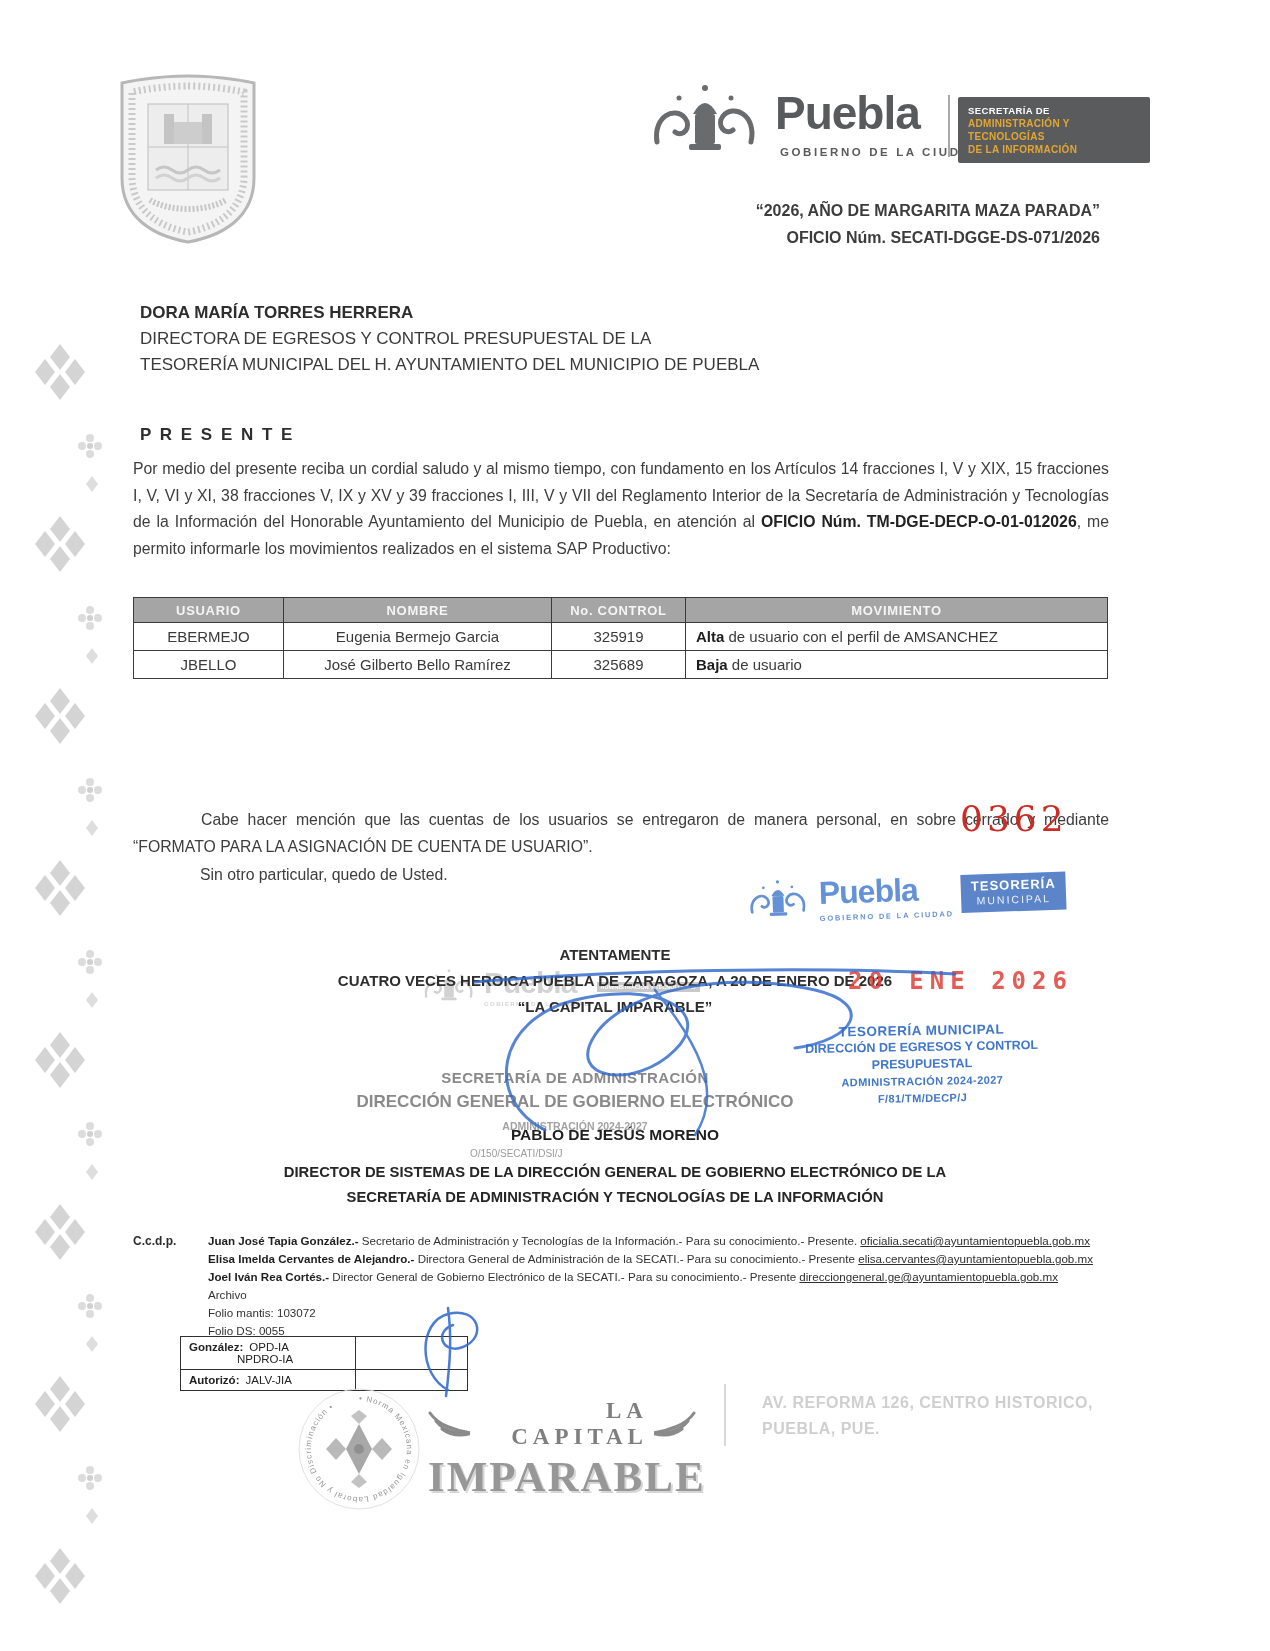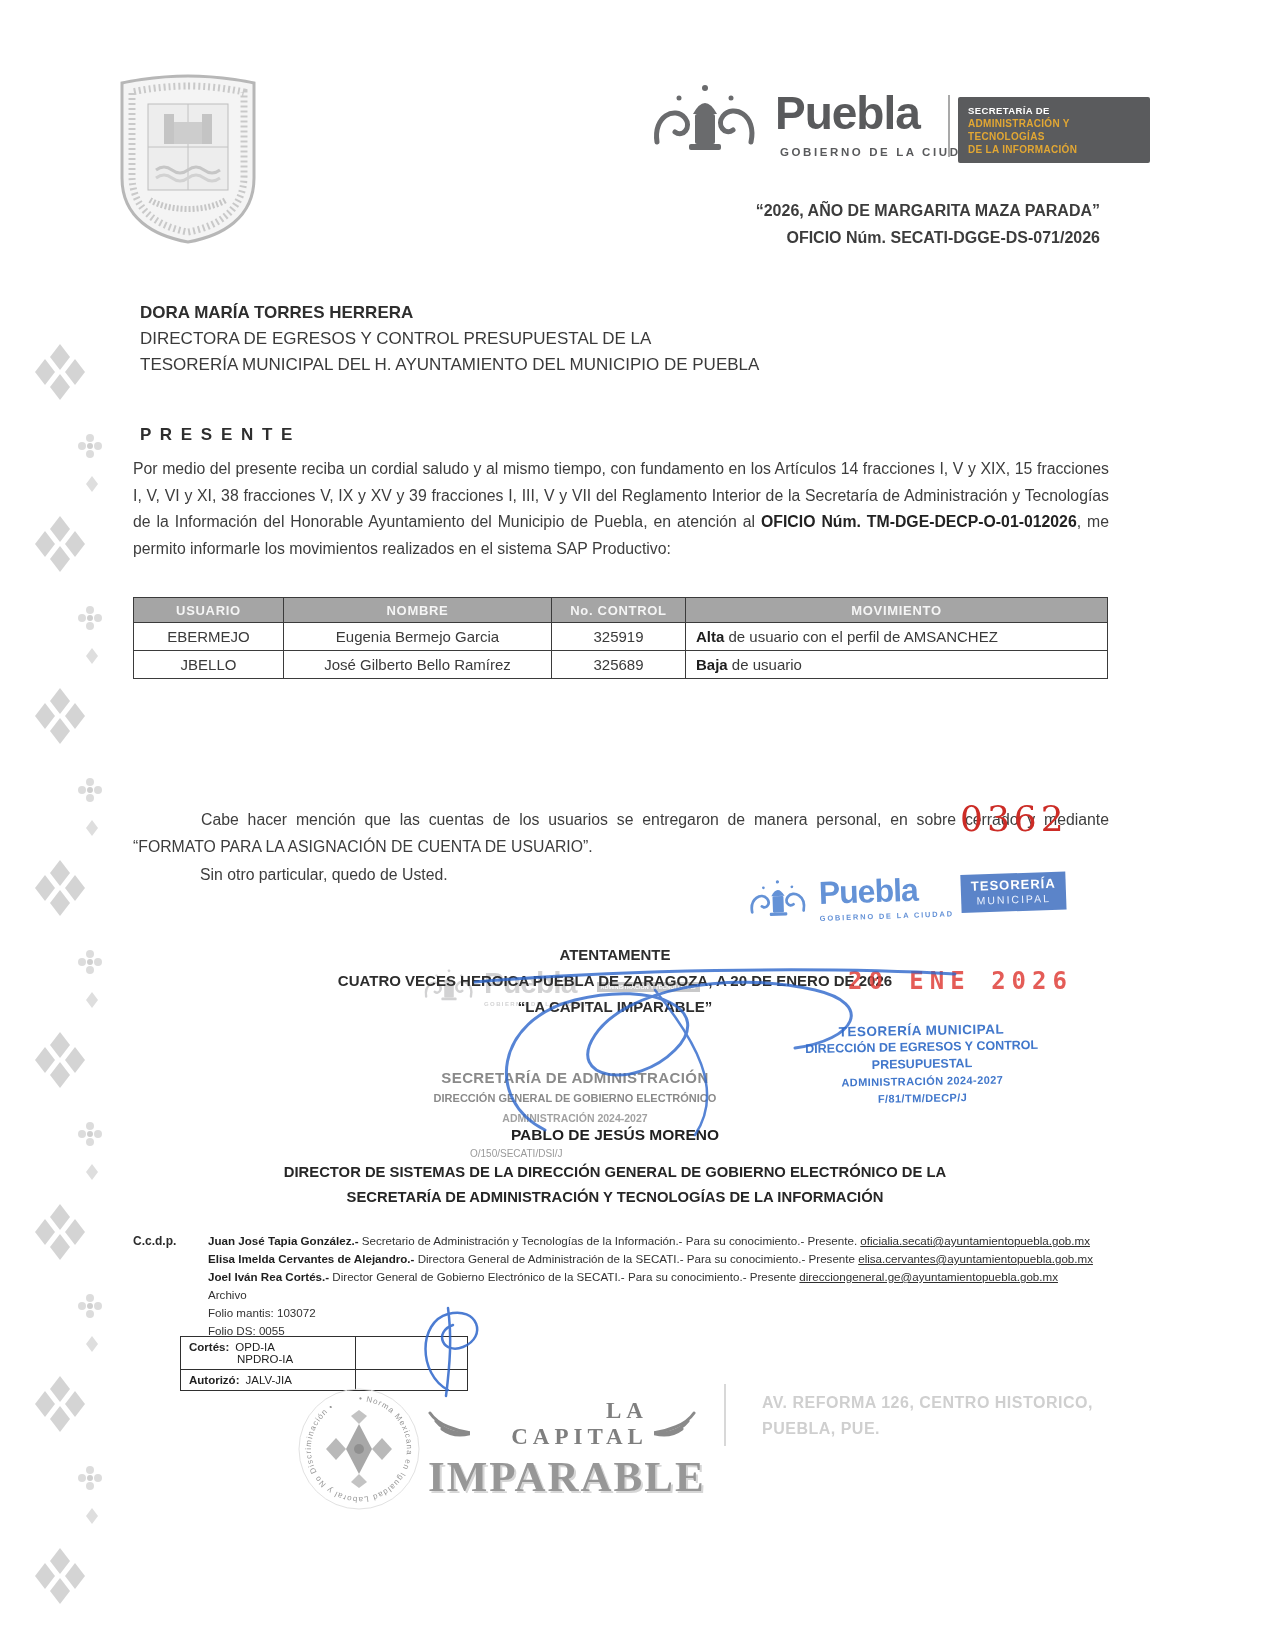--- a/index.html
+++ b/index.html
@@ -68,21 +68,21 @@
   }
   .tstamp-text {
     left:772px; top:1022px; width:300px; text-align:center; color:#4177cb;
     font-weight:bold; transform:rotate(-1deg); z-index:20; line-height:17px;
   }
   .tstamp-text .s1 { font-size:13.5px; letter-spacing:.5px; }
   .tstamp-text .s2 { font-size:12.5px; }
   .tstamp-text .s3 { font-size:11px; letter-spacing:.4px; }
   .graystamp { left:325px; top:1066px; width:500px; text-align:center; color:#8a8a8a; font-weight:bold; z-index:5; }
   .graystamp .g1 { font-size:15px; line-height:23px; letter-spacing:.4px; }
-  .graystamp .g2 { font-size:11px; margin-top:3px; }
+  .graystamp .g2 { font-size:17px; margin-top:3px; }
   .graystamp .g3 { font-size:10.5px; margin-top:8px; opacity:.8; }
   .watermark { left:420px; top:966px; display:flex; align-items:center; gap:6px; opacity:.45; color:#9c9c9e; z-index:2; }
   .watermark .w { font-size:30px; font-weight:bold; letter-spacing:-1px; }
   .watermark .t { font-size:6px; font-weight:bold; letter-spacing:1.4px; margin-top:1px; }
   .watermark .mb { background:#86878a; color:#fff; font-size:5.5px; font-weight:bold; padding:2px 4px; }
 
   
   .atent { left:315px; top:942px; width:600px; text-align:center; font-weight:bold; color:#2d2d2d; font-size:15px; line-height:26px; z-index:10; }
   .signer-name { left:315px; top:1126px; width:600px; text-align:center; font-weight:bold; color:#1f1f1f; font-size:15.5px; z-index:10; }
   .refcode { left:470px; top:1148px; font-size:10px; color:#9a9a9a; z-index:6; }
@@ -300,21 +300,21 @@
   <div><b>Joel Iván Rea Cortés.-</b><span> Director General de Gobierno Electrónico de la SECATI.- Para su conocimiento.- Presente </span><a class="email">direcciongeneral.ge@ayuntamientopuebla.gob.mx</a></div>
   <div>Archivo</div>
   <div>Folio mantis: 103072</div>
   <div>Folio DS: 0055</div>
 </div>
 
 <table class="appr">
   <tbody>
       <tr>
     <td>
-      <div><b>Cortés:</b><span class="v">OPD-IA</span></div>
+      <div><b>González:</b><span class="v">OPD-IA</span></div>
       <div class="ind">NPDRO-IA</div>
     </td>
     <td class="sig-cell"></td>
   </tr>
   <tr>
     <td>
       <div><b>Autorizó:</b><span class="v">JALV-JIA</span></div>
     </td>
     <td class="sig-cell"></td>
   </tr>

